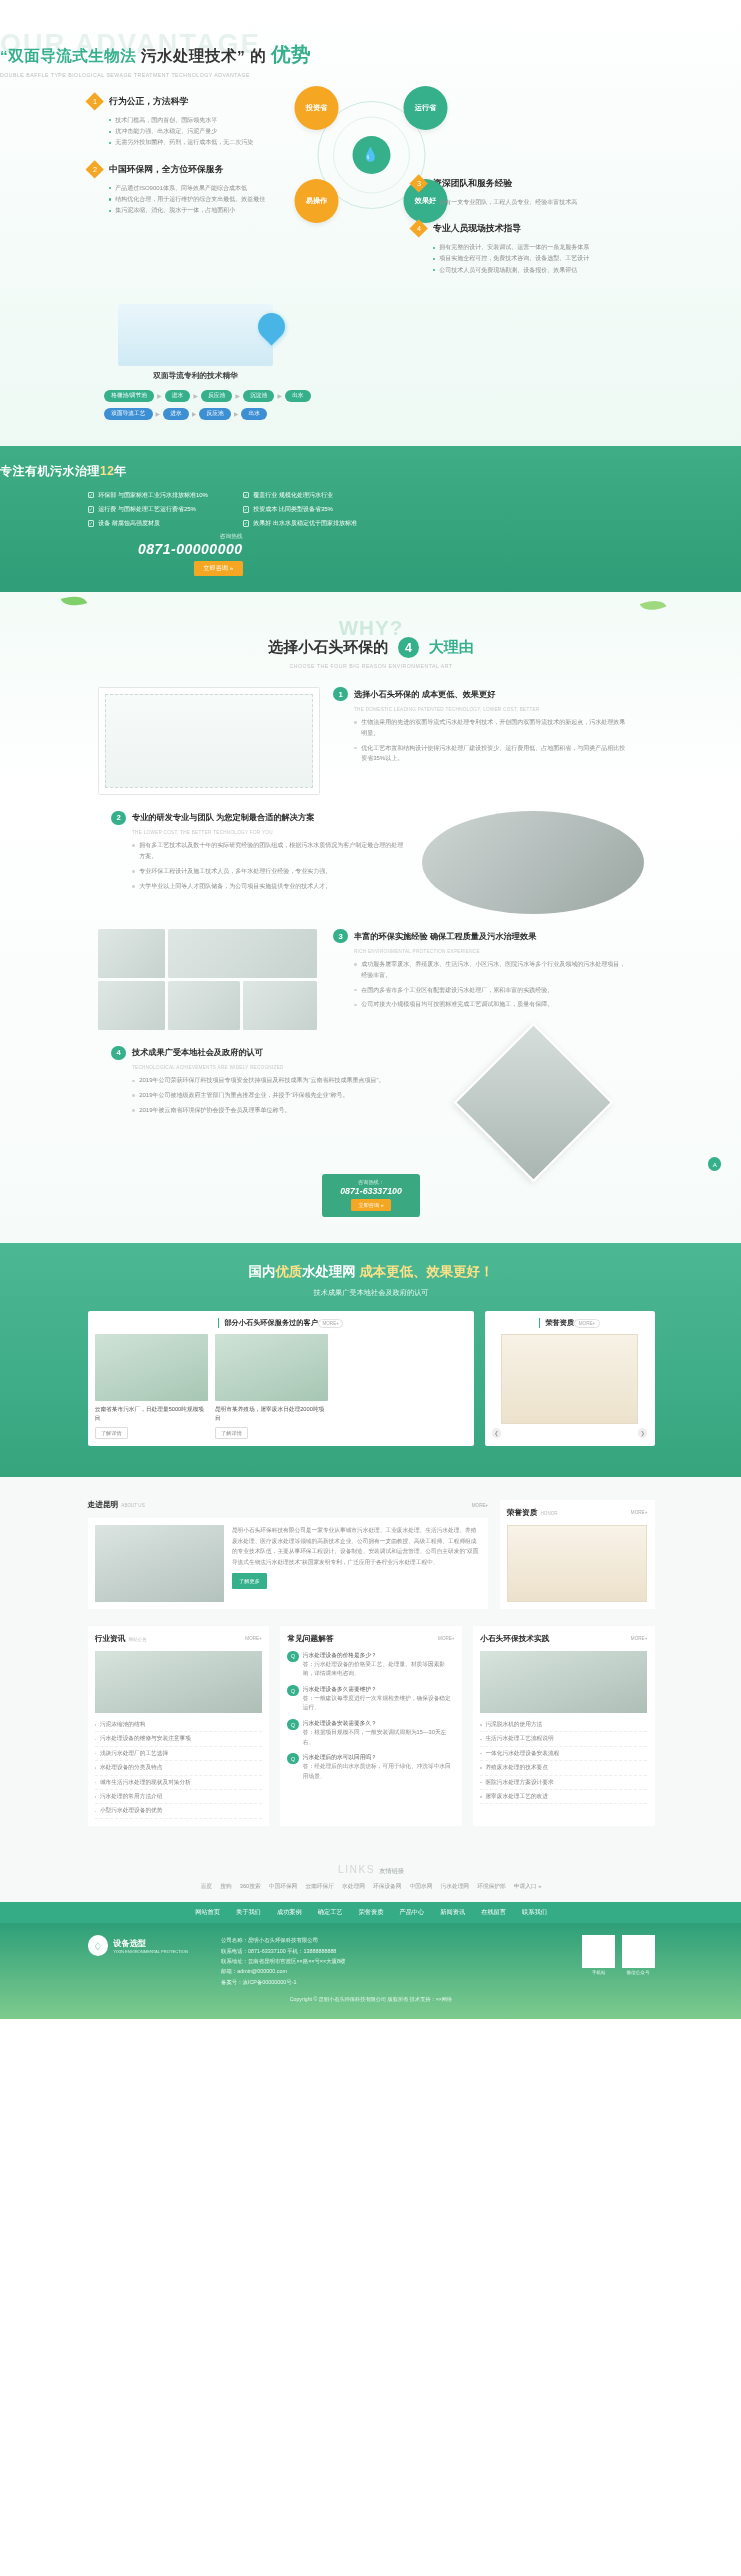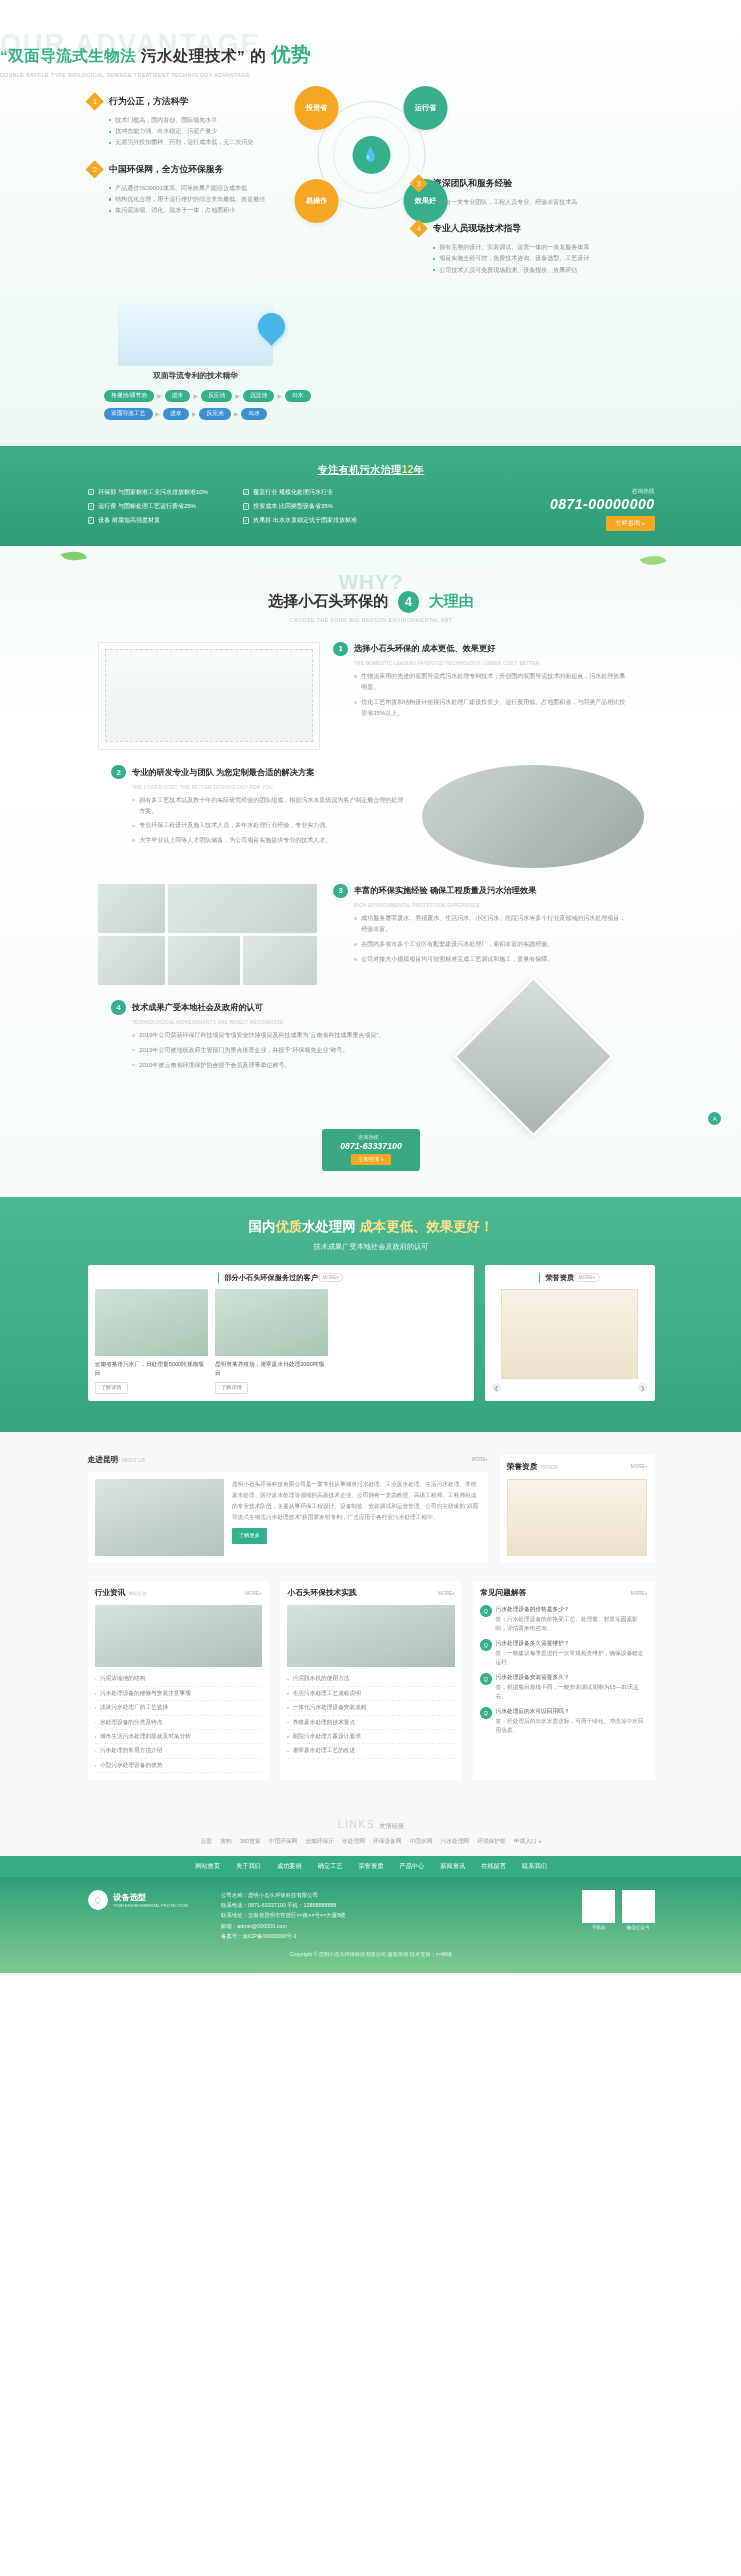--- a/index.html
+++ b/index.html
@@ -103,23 +103,23 @@
   }
   .chip.green { background: #35b08a; }
   .chip.blue { background: #3d8fd4; }
   .arrow { color: #bbb; font-size: 5.7px; margin-right: 3.1px; }
 
   
   .green-band {
     position: relative; background: linear-gradient(180deg,#3fae86,#2f9e78);
     padding: 17.5px 0 15.5px; color: #fff; overflow: hidden;
   }
-  .gb-title { text-align: center; font-size: 10px; font-weight: bold; letter-spacing: 0.5px; text-decoration: underline; }
+  .gb-title { text-align: left; font-size: 12px; font-weight: bold; letter-spacing: 0.5px; }
   .gb-title .yel { color: #ffe08a; }
-  .gb-inner { width: 567px; margin: 10.3px auto 0; display: flex; align-items: flex-start; }
+  .gb-inner { width: 567px; margin: 10.3px auto 0; display: flex; align-items: flex-start; flex-direction: column; }
   .gb-points { flex: 1; }
   .gb-points .row { display: flex; margin-bottom: 5.2px; }
   .gb-points .pt { width: 155px; font-size: 6px; display: flex; align-items: center; }
   .tick {
     width: 6.7px; height: 6.7px; border: 0.5px solid #cdeedd; border-radius: 1px;
     margin-right: 4.1px; font-size: 4.6px; display: flex; align-items: center; justify-content: center;
     color: #fff; flex: none;
   }
   .gb-tel { width: 155px; text-align: right; }
   .gb-tel .lbl { font-size: 5.7px; color: #d7f0e5; }
@@ -634,55 +634,55 @@
           <li>浅谈污水处理厂的工艺选择</li>
           <li>水处理设备的分类及特点</li>
           <li>城市生活污水处理的现状及对策分析</li>
           <li>污水处理的常用方法介绍</li>
           <li>小型污水处理设备的优势</li>
         </ul>
       </div>
 
       <div class="news-col">
         <div class="sec-hd">
+          <div class="t">常见问题解答</div>
+          <div class="more">MORE+</div>
+        </div>
+        <div class="faq-item">
+          <div class="faq-badge">Q</div>
+          <div class="faq-txt"><b>污水处理设备的价格是多少？</b><span>答：污水处理设备的价格受工艺、处理量、材质等因素影响，详情请来电咨询。</span></div>
+        </div>
+        <div class="faq-item">
+          <div class="faq-badge">Q</div>
+          <div class="faq-txt"><b>污水处理设备多久需要维护？</b><span>答：一般建议每季度进行一次常规检查维护，确保设备稳定运行。</span></div>
+        </div>
+        <div class="faq-item">
+          <div class="faq-badge">Q</div>
+          <div class="faq-txt"><b>污水处理设备安装需要多久？</b><span>答：根据项目规模不同，一般安装调试周期为15—30天左右。</span></div>
+        </div>
+        <div class="faq-item">
+          <div class="faq-badge">Q</div>
+          <div class="faq-txt"><b>污水处理后的水可以回用吗？</b><span>答：经处理后的出水水质达标，可用于绿化、冲洗等中水回用场景。</span></div>
+        </div>
+      </div>
+
+      <div class="news-col">
+        <div class="sec-hd">
           <div class="t">小石头环保技术实践</div>
           <div class="more">MORE+</div>
         </div>
         <div class="feat"></div>
         <ul>
           <li>污泥脱水机的使用方法</li>
           <li>生活污水处理工艺流程说明</li>
           <li>一体化污水处理设备安装流程</li>
           <li>养殖废水处理的技术要点</li>
           <li>医院污水处理方案设计要求</li>
           <li>屠宰废水处理工艺的改进</li>
         </ul>
-      </div>
-
-      <div class="news-col">
-        <div class="sec-hd">
-          <div class="t">常见问题解答</div>
-          <div class="more">MORE+</div>
-        </div>
-        <div class="faq-item">
-          <div class="faq-badge">Q</div>
-          <div class="faq-txt"><b>污水处理设备的价格是多少？</b><span>答：污水处理设备的价格受工艺、处理量、材质等因素影响，详情请来电咨询。</span></div>
-        </div>
-        <div class="faq-item">
-          <div class="faq-badge">Q</div>
-          <div class="faq-txt"><b>污水处理设备多久需要维护？</b><span>答：一般建议每季度进行一次常规检查维护，确保设备稳定运行。</span></div>
-        </div>
-        <div class="faq-item">
-          <div class="faq-badge">Q</div>
-          <div class="faq-txt"><b>污水处理设备安装需要多久？</b><span>答：根据项目规模不同，一般安装调试周期为15—30天左右。</span></div>
-        </div>
-        <div class="faq-item">
-          <div class="faq-badge">Q</div>
-          <div class="faq-txt"><b>污水处理后的水可以回用吗？</b><span>答：经处理后的出水水质达标，可用于绿化、冲洗等中水回用场景。</span></div>
-        </div>
       </div>
     </div>
   </section>
 
   <section class="links-band">
     <div class="links-title">
       <span>LINKS</span><span class="cn">友情链接</span>
     </div>
     <div class="links-list">
       <span>百度</span>

